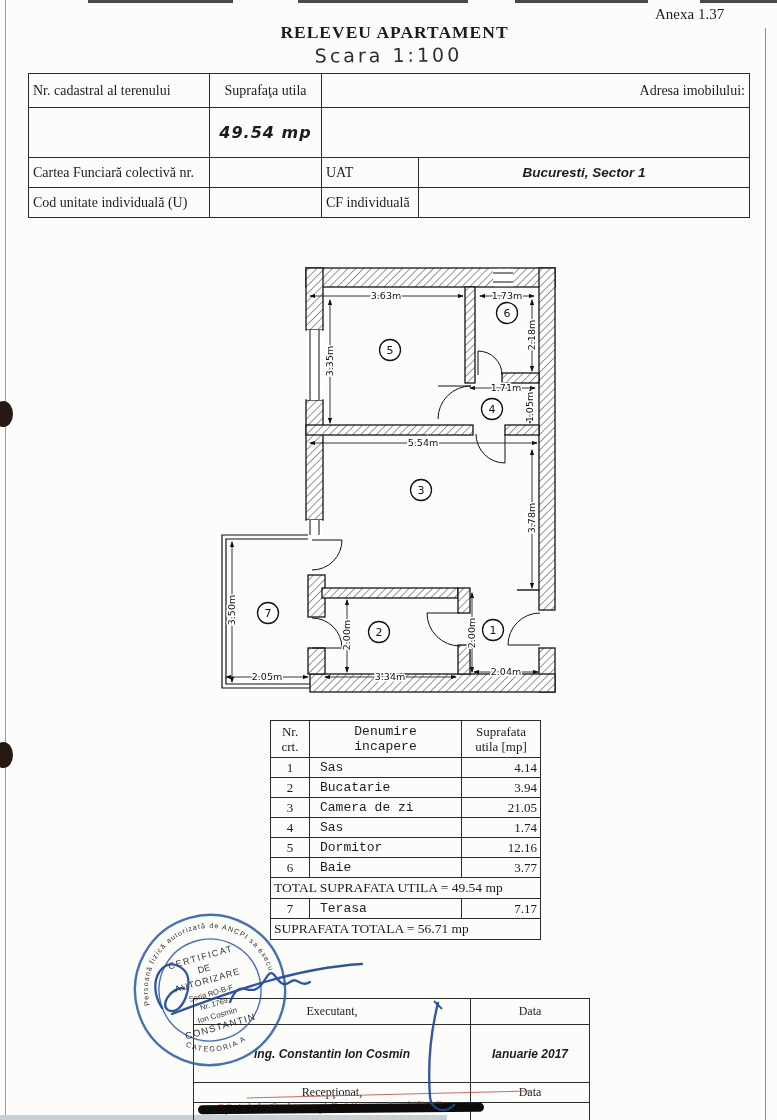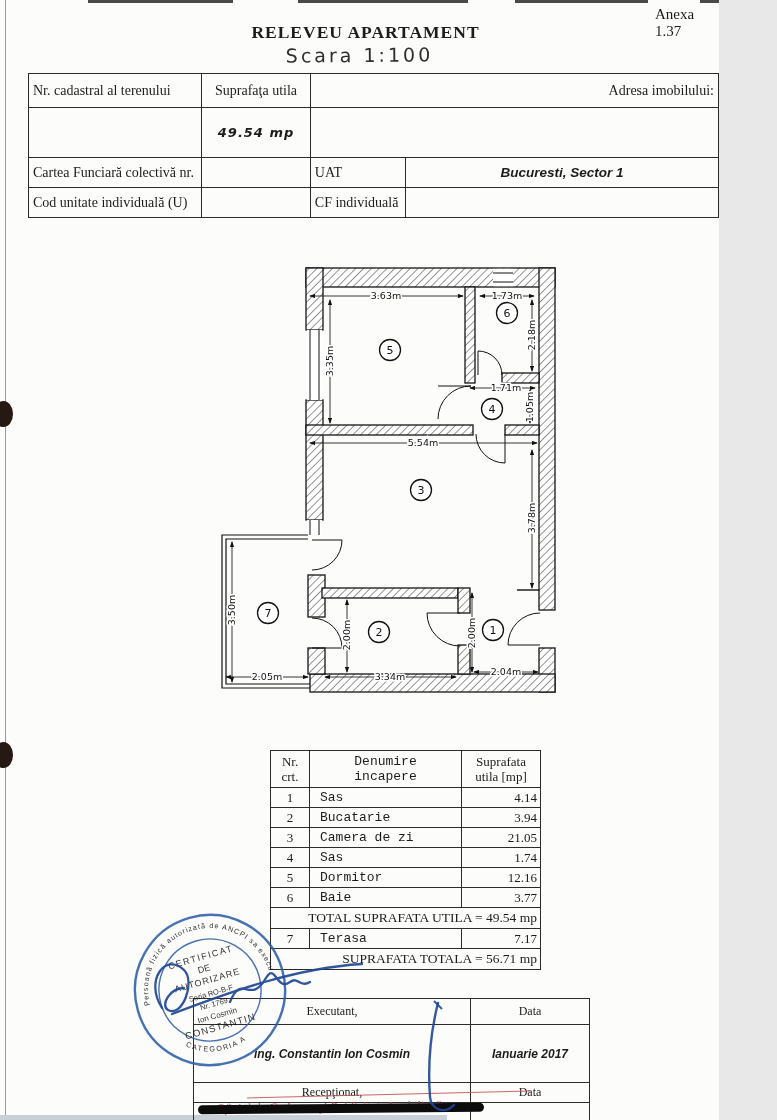--- a/index.html
+++ b/index.html
@@ -1,16 +1,16 @@
 <!DOCTYPE html>
 <html><head>
 <meta charset="utf-8">
 <style>
   html,body{margin:0;padding:0;background:#e8e8e8;}
-  .page{position:relative;width:719px;height:1120px;background:#fcfcfa;overflow:hidden;
+  .page{position:relative;width:777px;height:1120px;background:#fcfcfa;overflow:hidden;
         font-family:"Liberation Serif",serif;color:#1c1c1c;}
   .abs{position:absolute;}
 
   
   .edge-left{left:5px;top:0;width:1px;height:1120px;background:#9a9a9a;}
   .edge-right{left:765px;top:28px;width:1px;height:1092px;background:#8f8f8f;}
   .topstrip{top:0;height:3px;background:#4a4a4a;}
   .bottomstrip{left:0;top:1115px;width:447px;height:5px;background:#c9cfd6;}
   .punch{left:-6px;width:19px;height:26px;background:#261813;border-radius:50%;}
 
@@ -20,31 +20,31 @@
   .scara{left:0;right:0;top:44px;text-align:center;font-family:"DejaVu Sans",sans-serif;
          font-size:19px;letter-spacing:3px;color:#2e2e2e;transform:rotate(-.4deg);}
 
   
   table{border-collapse:collapse;}
   td{border:1.4px solid #2b2b2b;font-size:14px;vertical-align:middle;padding:0 4px;}
 
   .info-table{left:28px;top:73px;}
   .info-table td{height:29px;}
   .hand{font-family:"DejaVu Sans",sans-serif;font-style:italic;font-weight:bold;
-        font-size:13px;letter-spacing:1px;text-align:center;}
+        font-size:16px;letter-spacing:1px;text-align:center;}
   .itals{font-family:"Liberation Sans",sans-serif;font-style:italic;font-weight:600;
         font-size:13.5px;text-align:center;}
 
-  .rooms-table{left:270px;top:750px;}
+  .rooms-table{left:270px;top:720px;}
   .rooms-table td{font-size:13px;height:19px;padding:0 3px;}
   .rooms-table .hdr td{font-size:13px;line-height:15px;text-align:center;height:36px;}
   .rooms-table .c-nr{text-align:center;width:32px;}
   .rooms-table .c-name{width:138px;padding-left:10px;font-family:Liberation Mono, monospace;}
   .rooms-table .c-area{text-align:right;width:72px;}
-  .rooms-table .trow td{text-align:right;font-size:13.5px;height:20px;}
+  .rooms-table .trow td{text-align:left;font-size:13.5px;height:20px;}
 
   .footer-table{left:193px;top:998px;}
   .footer-table td{font-size:12px;text-align:center;}
   .ft-name{font-family:"Liberation Sans",sans-serif;font-style:italic;font-weight:bold;font-size:12.5px;margin-top:36px;}
 
   
   .redline{height:0;border-top:1.6px solid #c0504d;opacity:.85;}
   .redtext{font-family:"Liberation Serif",serif;font-style:italic;color:#b5413c;
            font-size:12.5px;white-space:nowrap;transform:rotate(-.8deg);opacity:.9;}
   .blackbar{left:198px;top:1104px;width:286px;height:9px;background:#0c0c0c;border-radius:5px;transform:rotate(-.5deg);}

